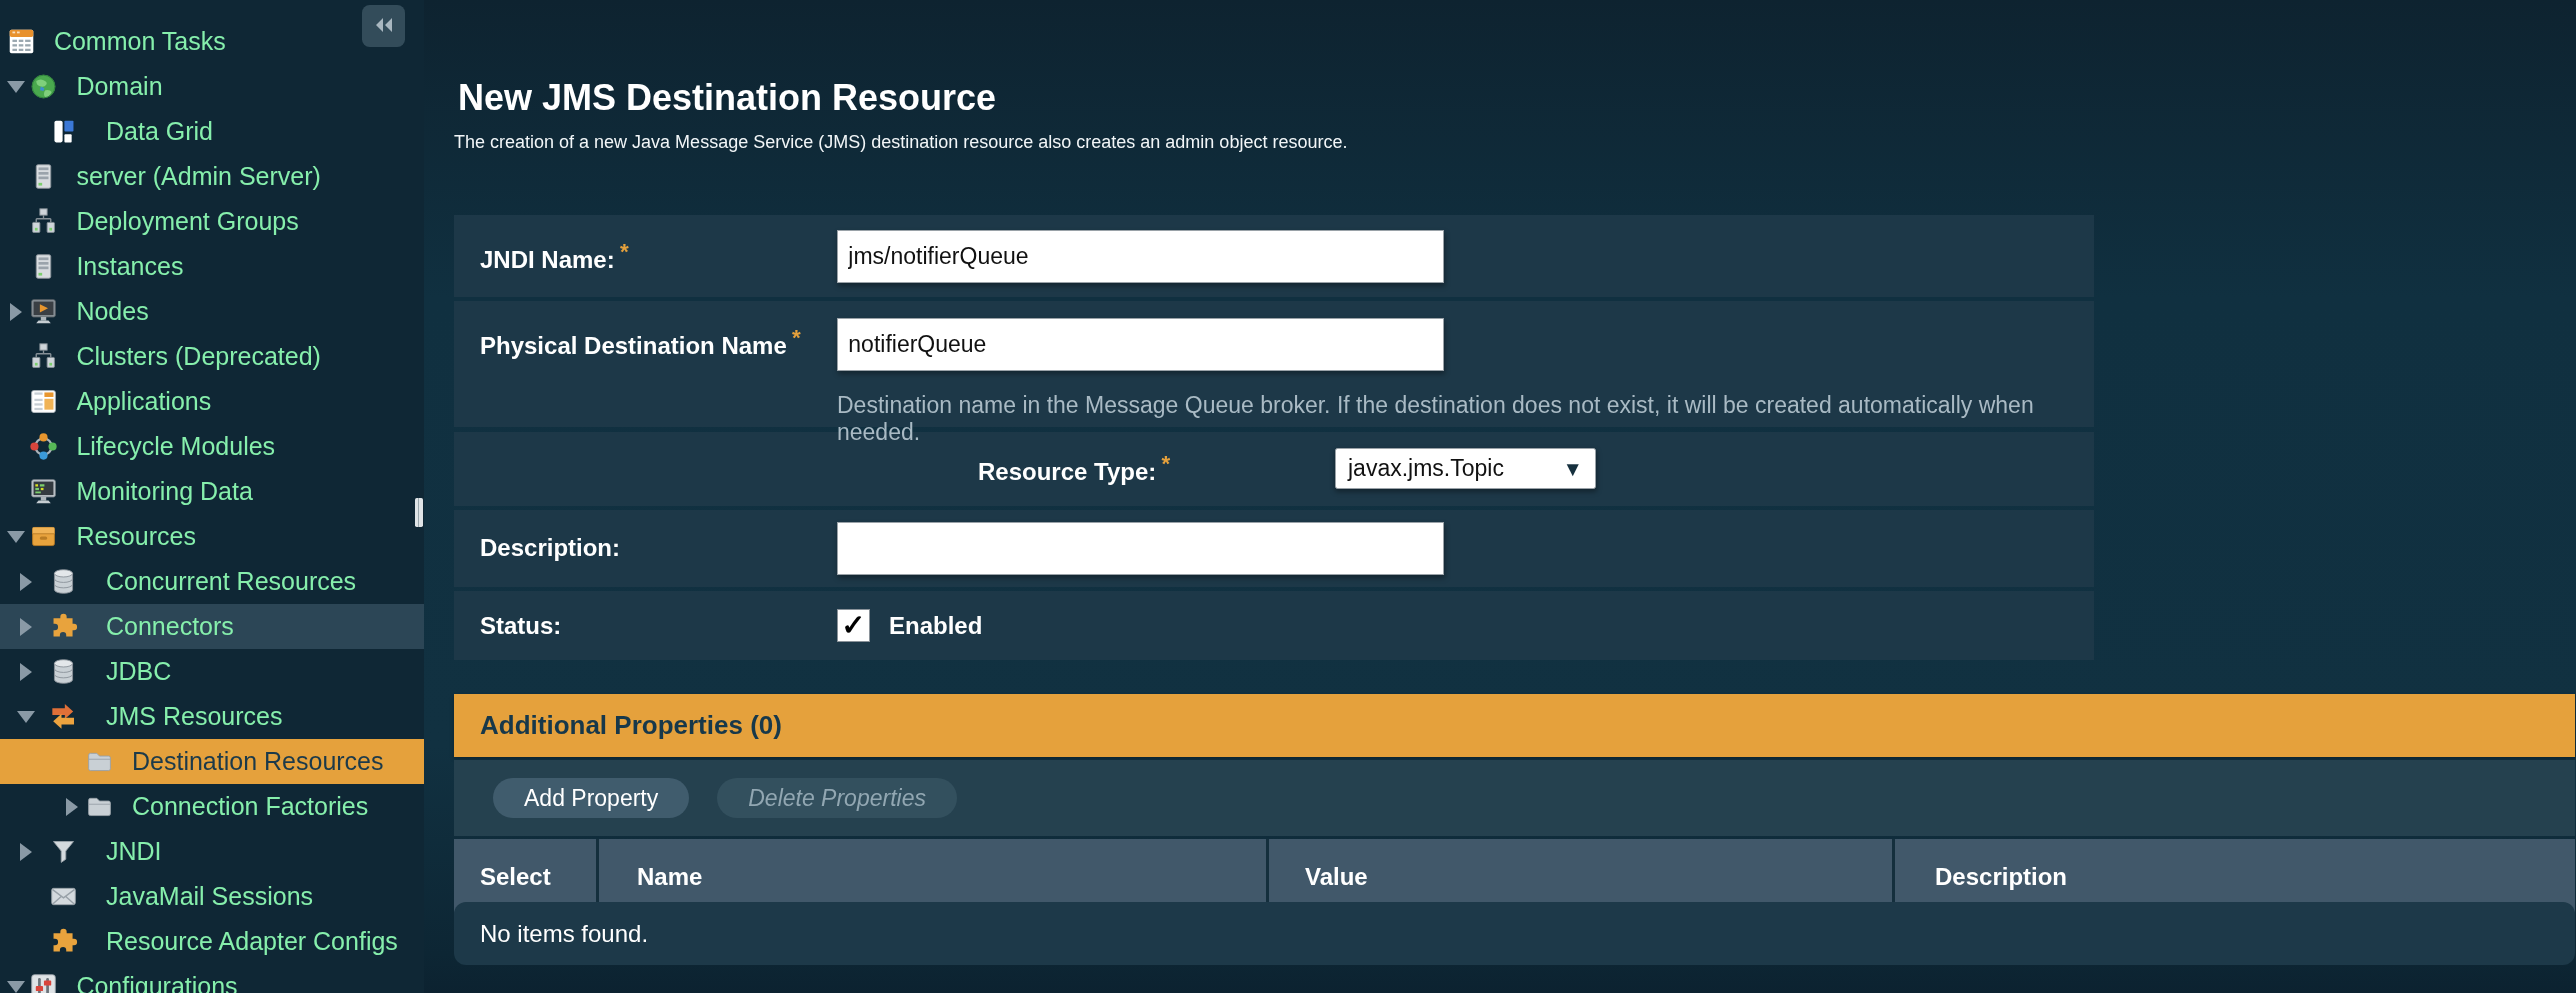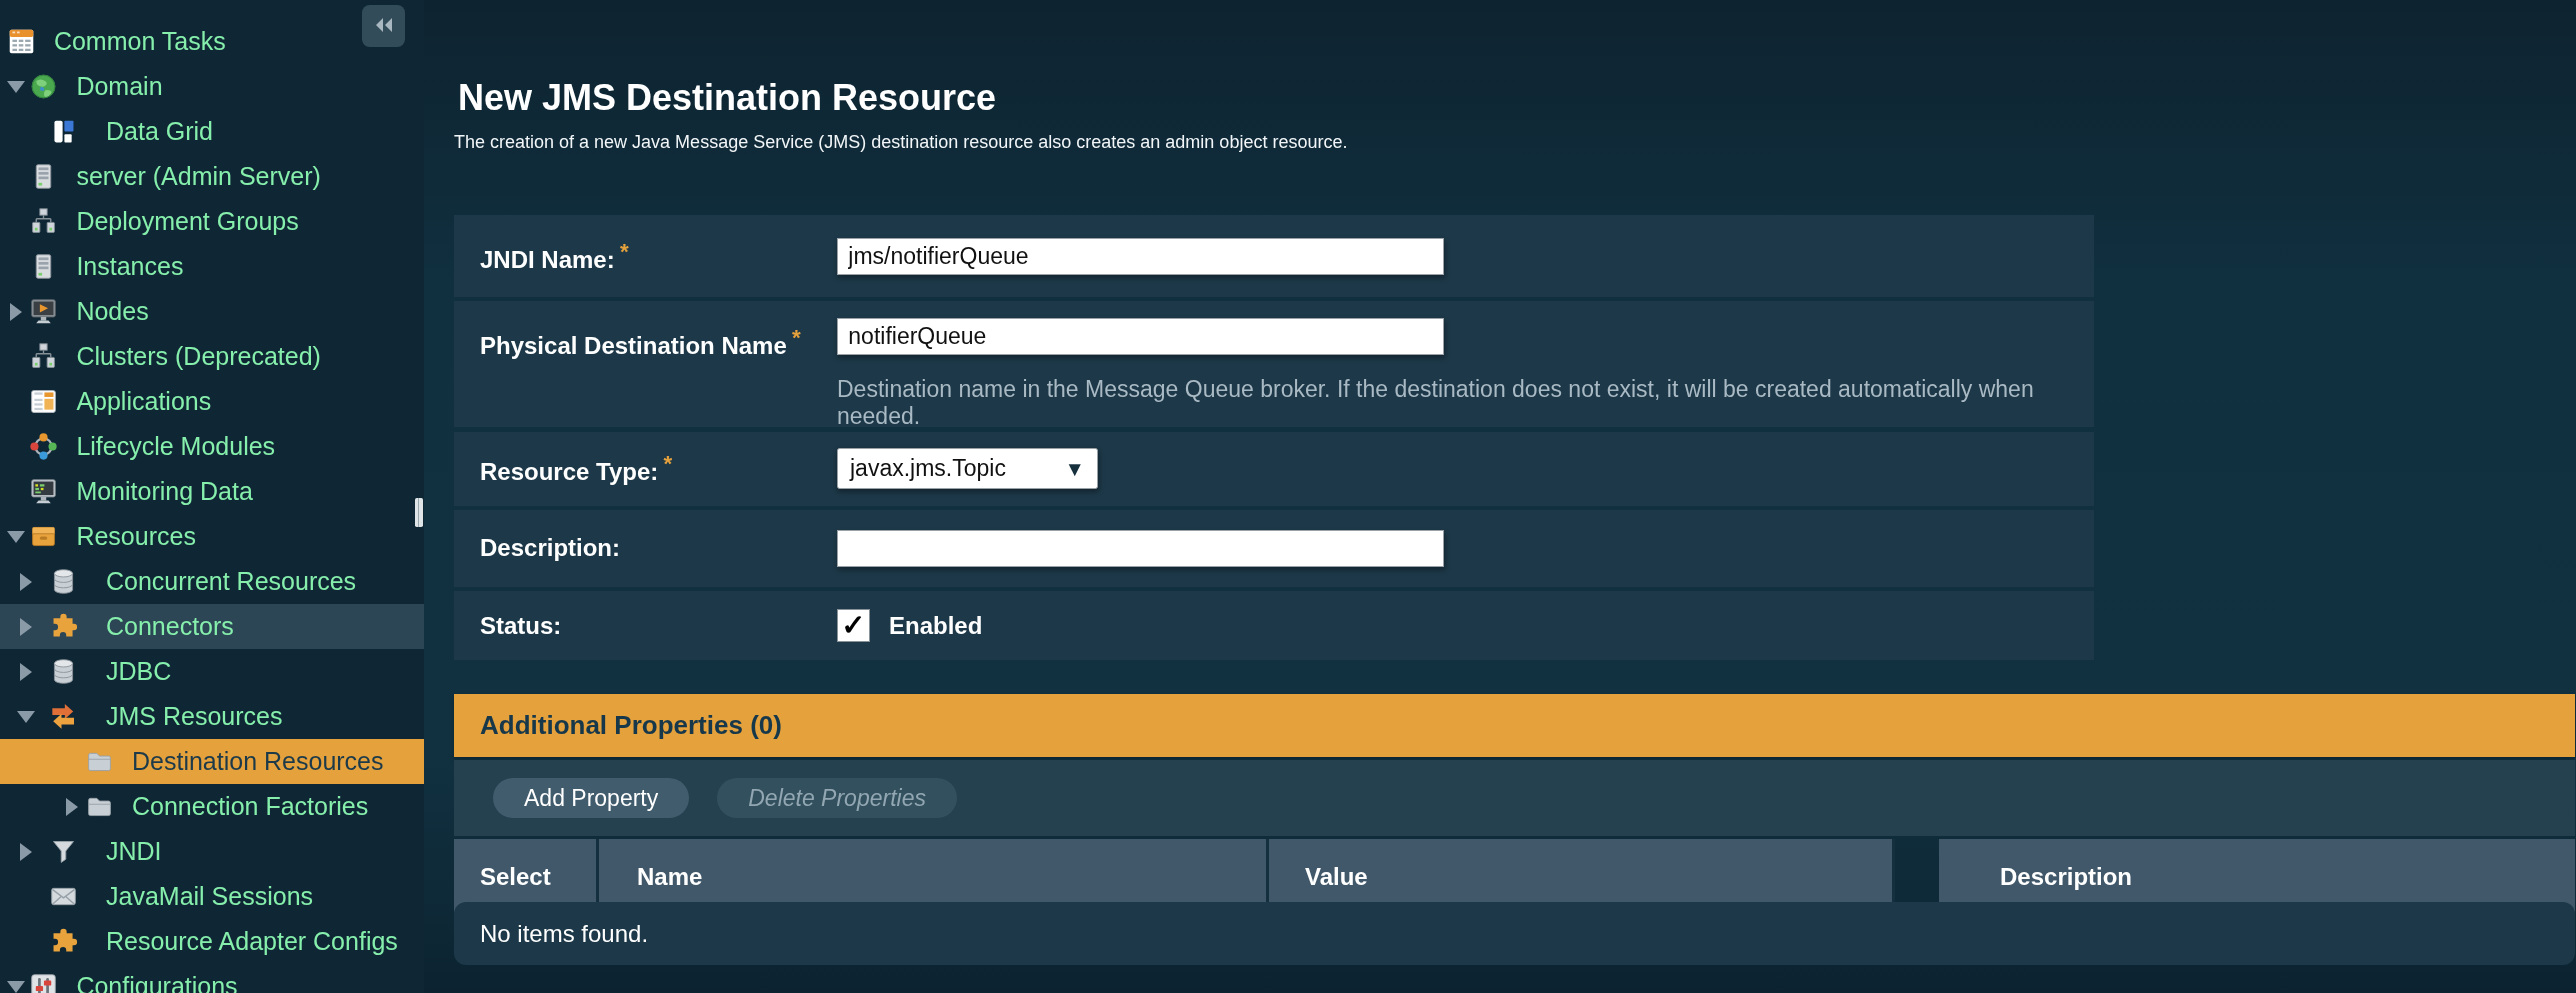--- a/index.html
+++ b/index.html
@@ -31,27 +31,27 @@
 
   
   .main{position:absolute;left:424px;top:0;width:2152px;height:994px;}
   .page-title{position:absolute;left:34px;top:53px;font-size:36px;font-weight:bold;color:#fff;}
   .page-desc{position:absolute;left:30px;top:132px;font-size:18px;color:#f2f6f8;}
 
   .form-table{position:absolute;left:30px;top:215px;width:1640px;}
   .form-row{background:#1d3848;display:flex;align-items:center;padding-left:26px;box-sizing:border-box;margin-bottom:4.3px;}
   .form-row.r1{height:82px;}
   .form-row.r2{height:126px;align-items:flex-start;padding-top:17px;}
-  .form-row.r3{height:74px;}
+  .form-row.r3{height:74px;justify-content:center;}
   .form-row.r4{height:77px;}
   .form-row.r5{height:69px;margin-bottom:0;}
   .form-label{flex:0 0 357px;width:357px;font-size:24px;font-weight:bold;color:#fff;}
   .form-row.r2 .form-label{margin-top:6.9px;}
   sup.req{color:var(--accent,#e5a13c);font-size:22.4px;margin-left:5.2px;}
-  .text-input{width:607px;height:37px;box-sizing:border-box;background:#fff;border:0.9px solid #9aa2a8;
+  .text-input{width:607px;height:53px;box-sizing:border-box;background:#fff;border:0.9px solid #9aa2a8;
               font-family:"Liberation Sans",sans-serif;font-size:23px;color:#111;padding:0 10.3px;
               box-shadow:0.9px 2.6px 5.2px rgba(0,0,0,0.35);}
   .control-col{display:flex;flex-direction:column;}
   .help-text{margin-top:20.7px;font-size:23px;color:#a9bac4;}
   .fake-select{width:261px;height:41px;box-sizing:border-box;background:#fff;border:0.9px solid #9aa2a8;border-radius:2.6px;
                display:flex;align-items:center;justify-content:space-between;padding:0 12px;font-size:23px;color:#111;
                box-shadow:0.9px 2.6px 5.2px rgba(0,0,0,0.35);cursor:pointer;}
   .select-arrow{font-size:20.7px;color:#16303e;}
   .checkbox{width:33px;height:33px;background:#fff;border:0.9px solid #8a9299;box-sizing:border-box;
             display:flex;align-items:center;justify-content:center;cursor:pointer;}
@@ -66,21 +66,21 @@
   .btn{height:40px;border:none;border-radius:20px;background:#405c6d;color:#fff;
        font-family:"Liberation Sans",sans-serif;font-size:23px;padding:0 31px;display:flex;align-items:center;cursor:pointer;}
   .btn.disabled{background:#33505e;color:#92a7b2;font-style:italic;cursor:default;}
 
   .props-thead{position:absolute;left:30px;top:839px;width:2121px;height:76px;display:flex;}
   .th{background:#41586a;display:flex;align-items:center;box-sizing:border-box;
       font-size:24px;font-weight:bold;color:#fff;border-right:3.4px solid #142f3d;}
   .th.c-select{flex:0 0 145px;padding-left:26px;}
   .th.c-name{flex:0 0 670px;padding-left:38px;}
   .th.c-value{flex:0 0 626px;padding-left:36px;}
-  .th.c-desc{flex:1;padding-left:61px;border-right:none;margin-left:44px;}
+  .th.c-desc{flex:1;padding-left:40px;border-right:none;}
   .props-empty{position:absolute;left:30px;top:902px;width:2121px;height:63px;background:#1d3949;
                display:flex;align-items:center;padding-left:26px;box-sizing:border-box;font-size:24px;color:#fff;border-radius:12px;}
 </style>
 </head>
 <body>
 
 <div class="screen">
 
   <div class="sidebar">
     <div class="tree">

